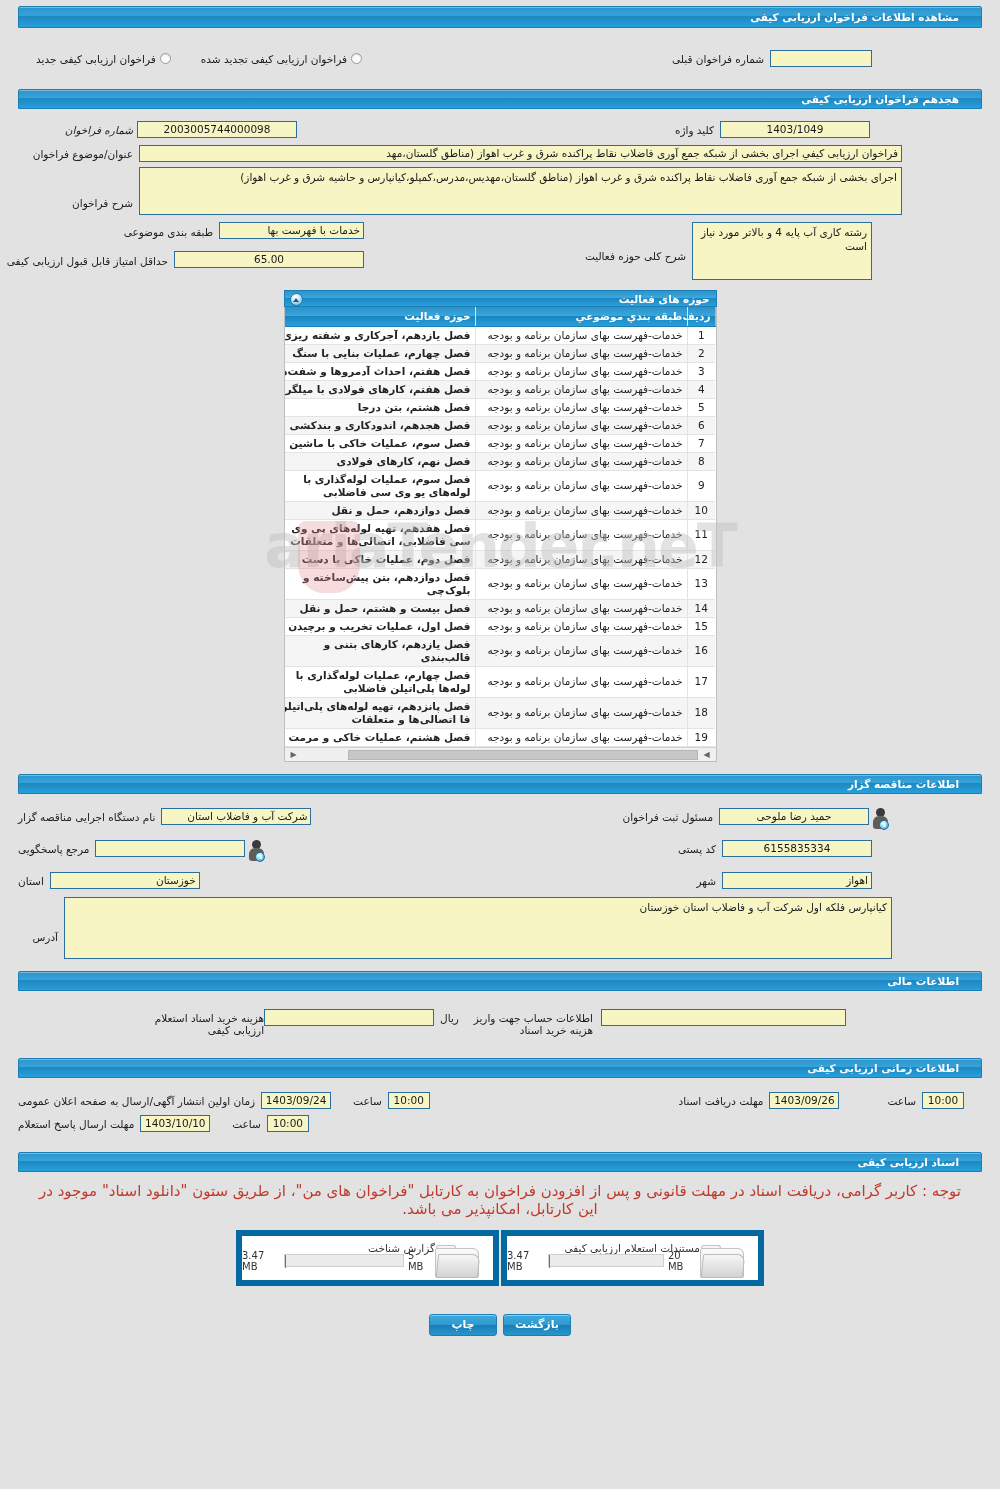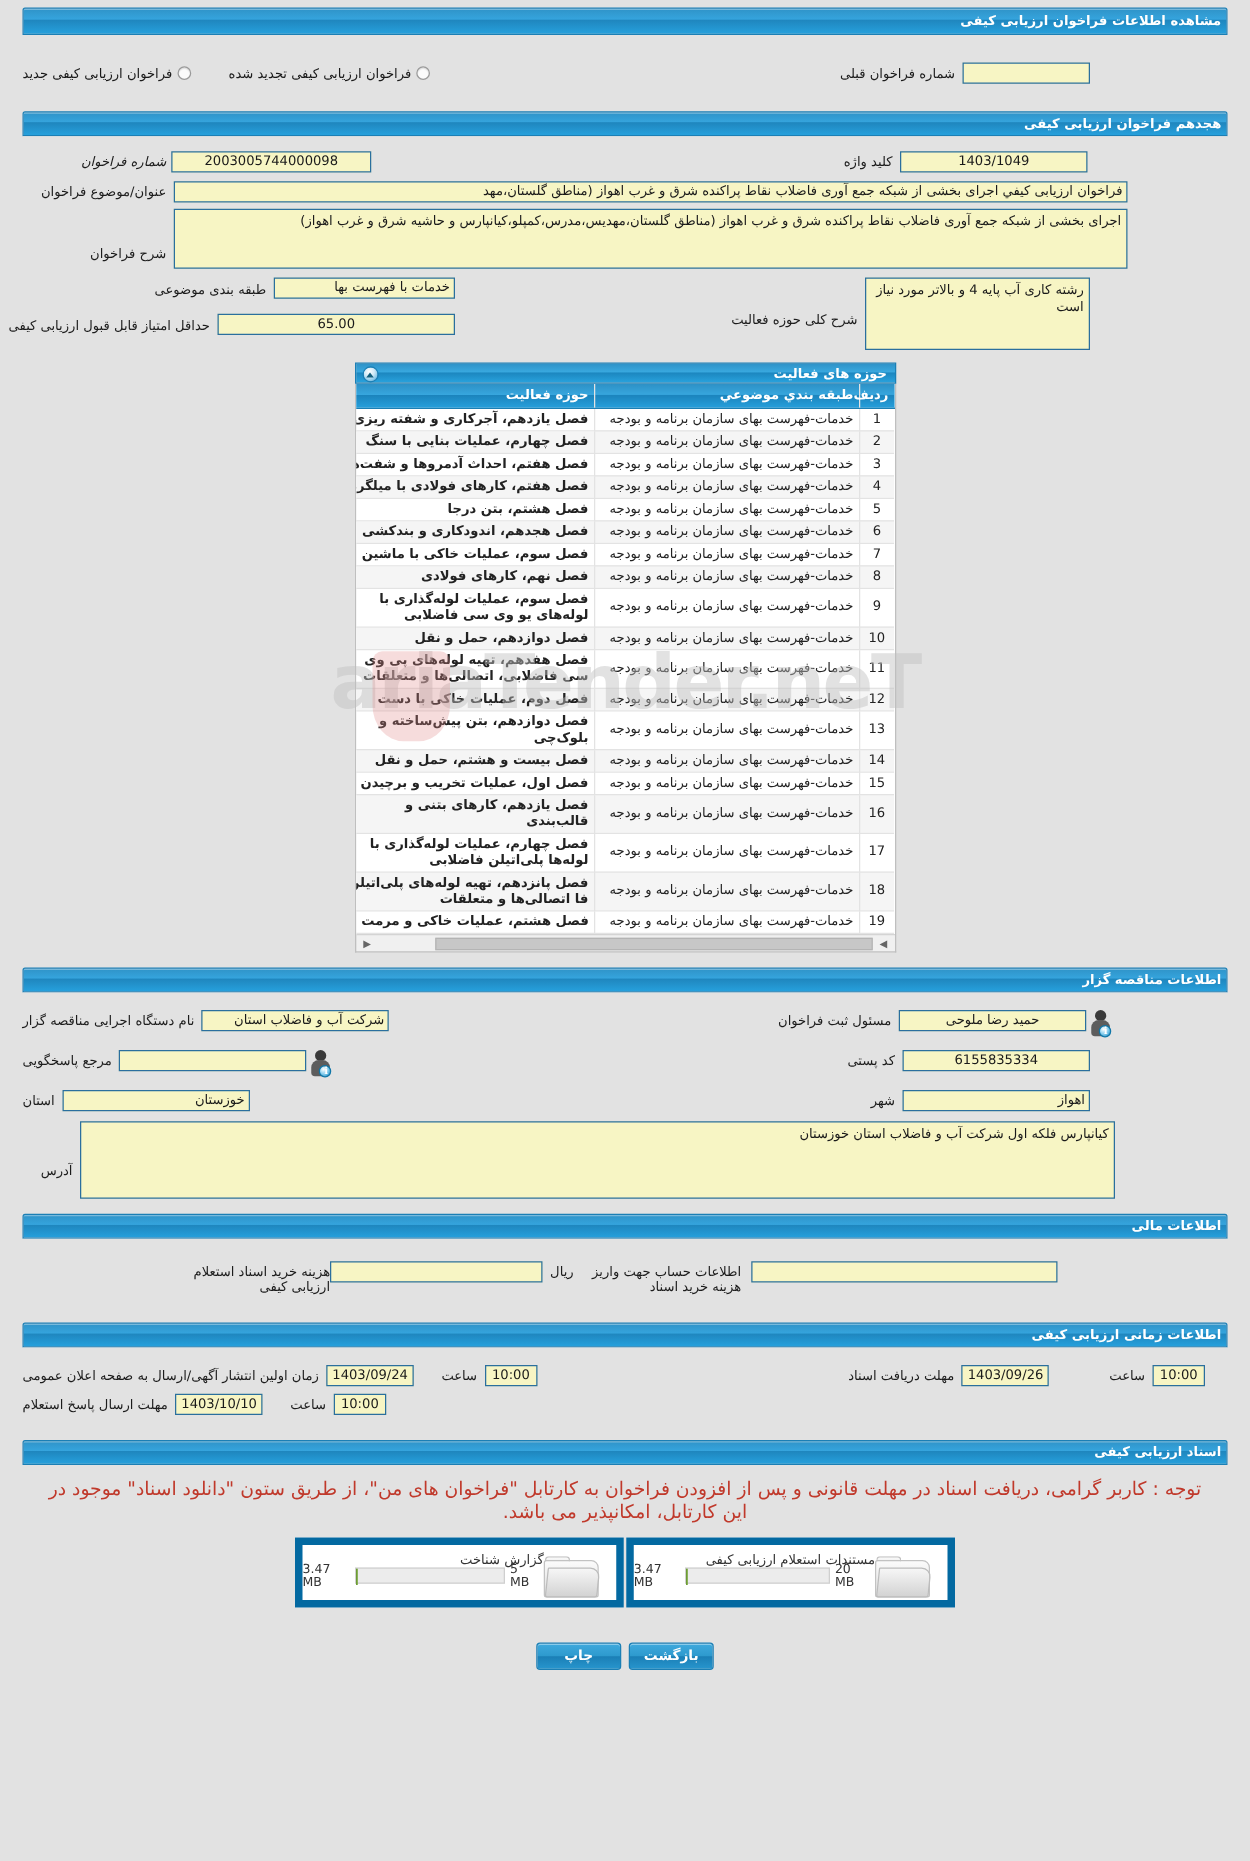--- a/index.html
+++ b/index.html
@@ -21,21 +21,21 @@
   .bar {
     margin: 6px 18px 0 18px;
     height: 20px;
     background: linear-gradient(to bottom,#2f93c8 0%, #35a4dd 42%, #1f86be 45%, #26a0dc 100%);
     border: 1px solid #1b7fb5;
     border-radius: 2px 2px 0 0;
     color: #fff;
     font-size: 10.5px;
     font-weight: bold;
     line-height: 19px;
-    padding: 0 4px;
+    padding: 0 22px;
     text-align: right;
     box-shadow: inset 0 1px 0 rgba(255,255,255,.35);
     overflow: hidden;
     white-space: nowrap;
   }
   .bar.tall { height: 22px; line-height: 21px; }
   .panel {
     margin: 0 18px;
     background: #e2e2e2;
     padding: 8px 0 6px 0;
@@ -218,21 +218,21 @@
       <div style="width:100px"></div>
       <div style="display:flex;align-items:flex-start;width:200px;justify-content:flex-start;">
         <span class="fld" style="width:150px" title="شماره فراخوان قبلی"></span>
         <span class="lbl" style="margin-right:6px">شماره فراخوان قبلی</span>
       </div>
       <div style="flex:1"></div>
       <div style="display:flex;align-items:center;margin-left:20px;">
         <span class="radio"></span>
         <span class="radio-lbl">فراخوان ارزیابی کیفی تجدید شده</span>
       </div>
-      <div style="display:flex;align-items:center;">
+      <div style="display:flex;align-items:center;margin-left:18px;">
         <span class="radio"></span>
         <span class="radio-lbl">فراخوان ارزیابی کیفی جدید</span>
       </div>
     </div>
   </div>
 
   <div class="bar">هجدهم فراخوان ارزیابی کیفی</div>
   <div class="panel" style="padding-top:12px;">
 
     <div class="row" style="margin-bottom:7px;">

